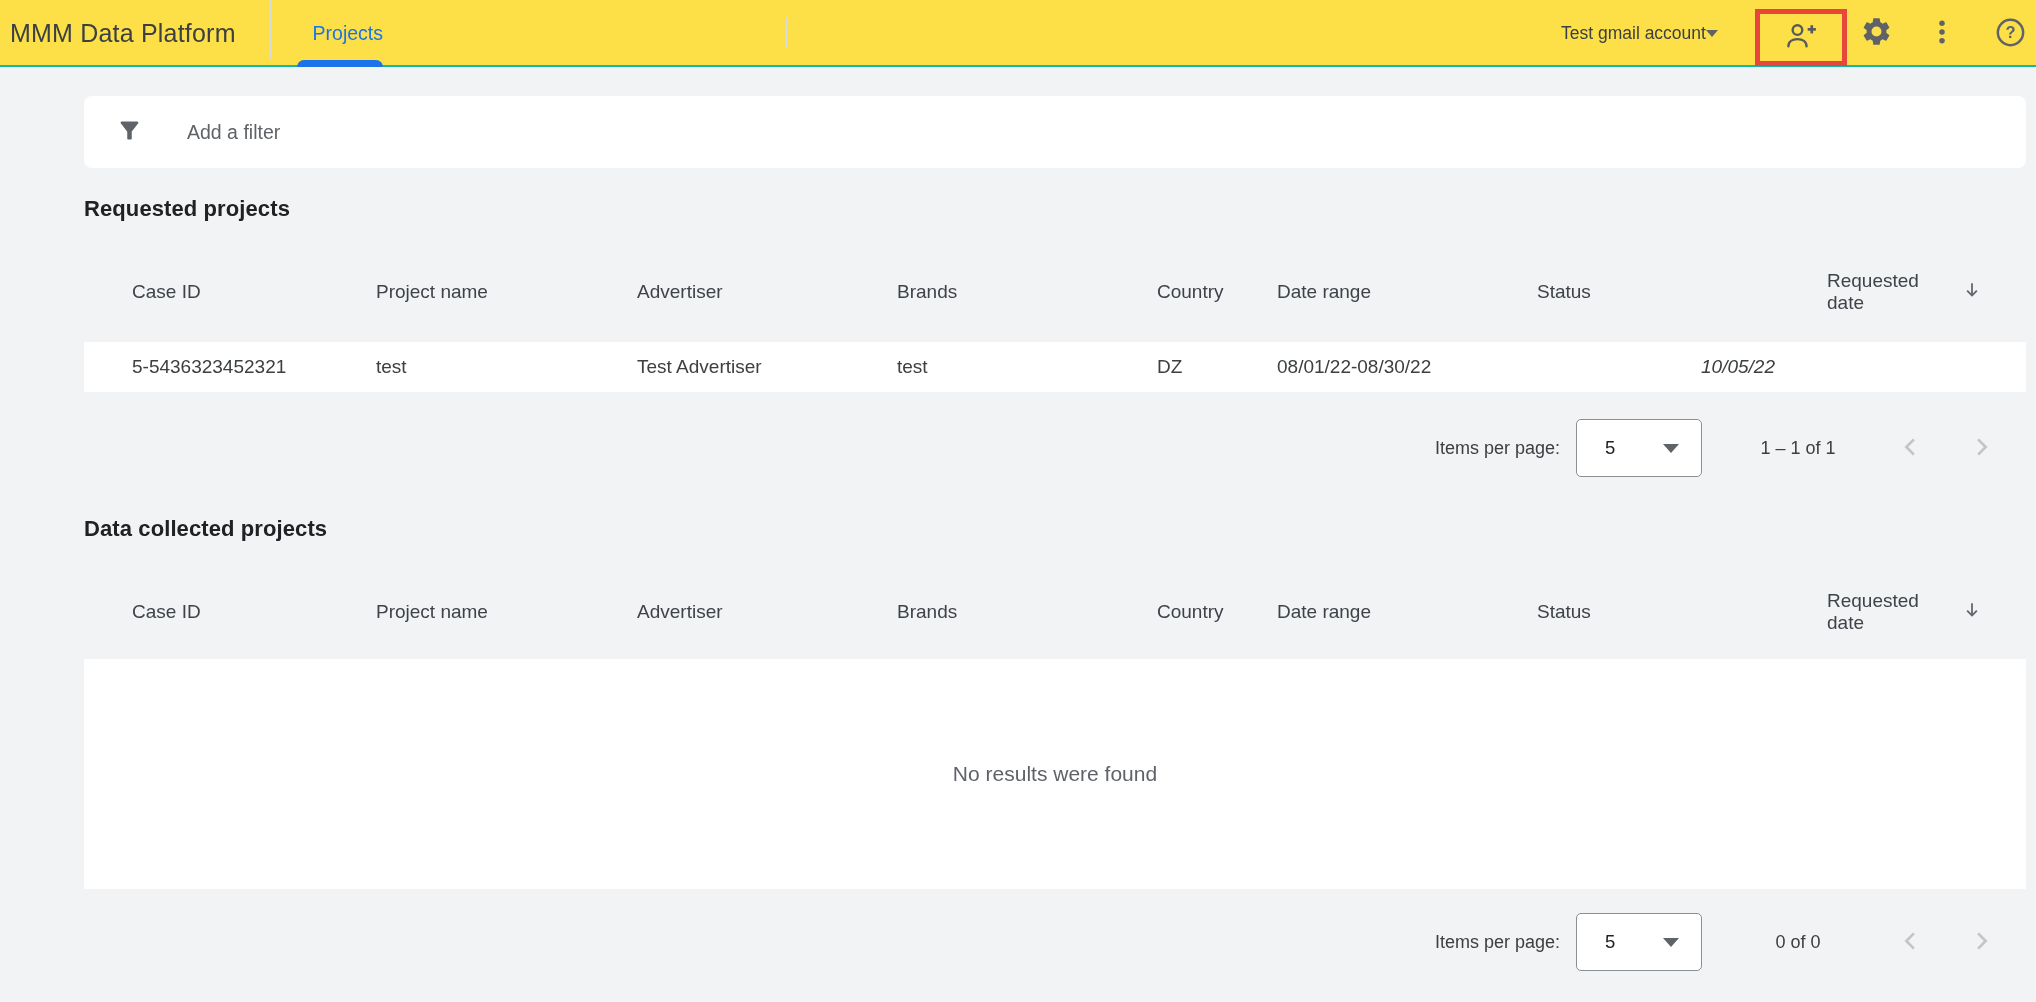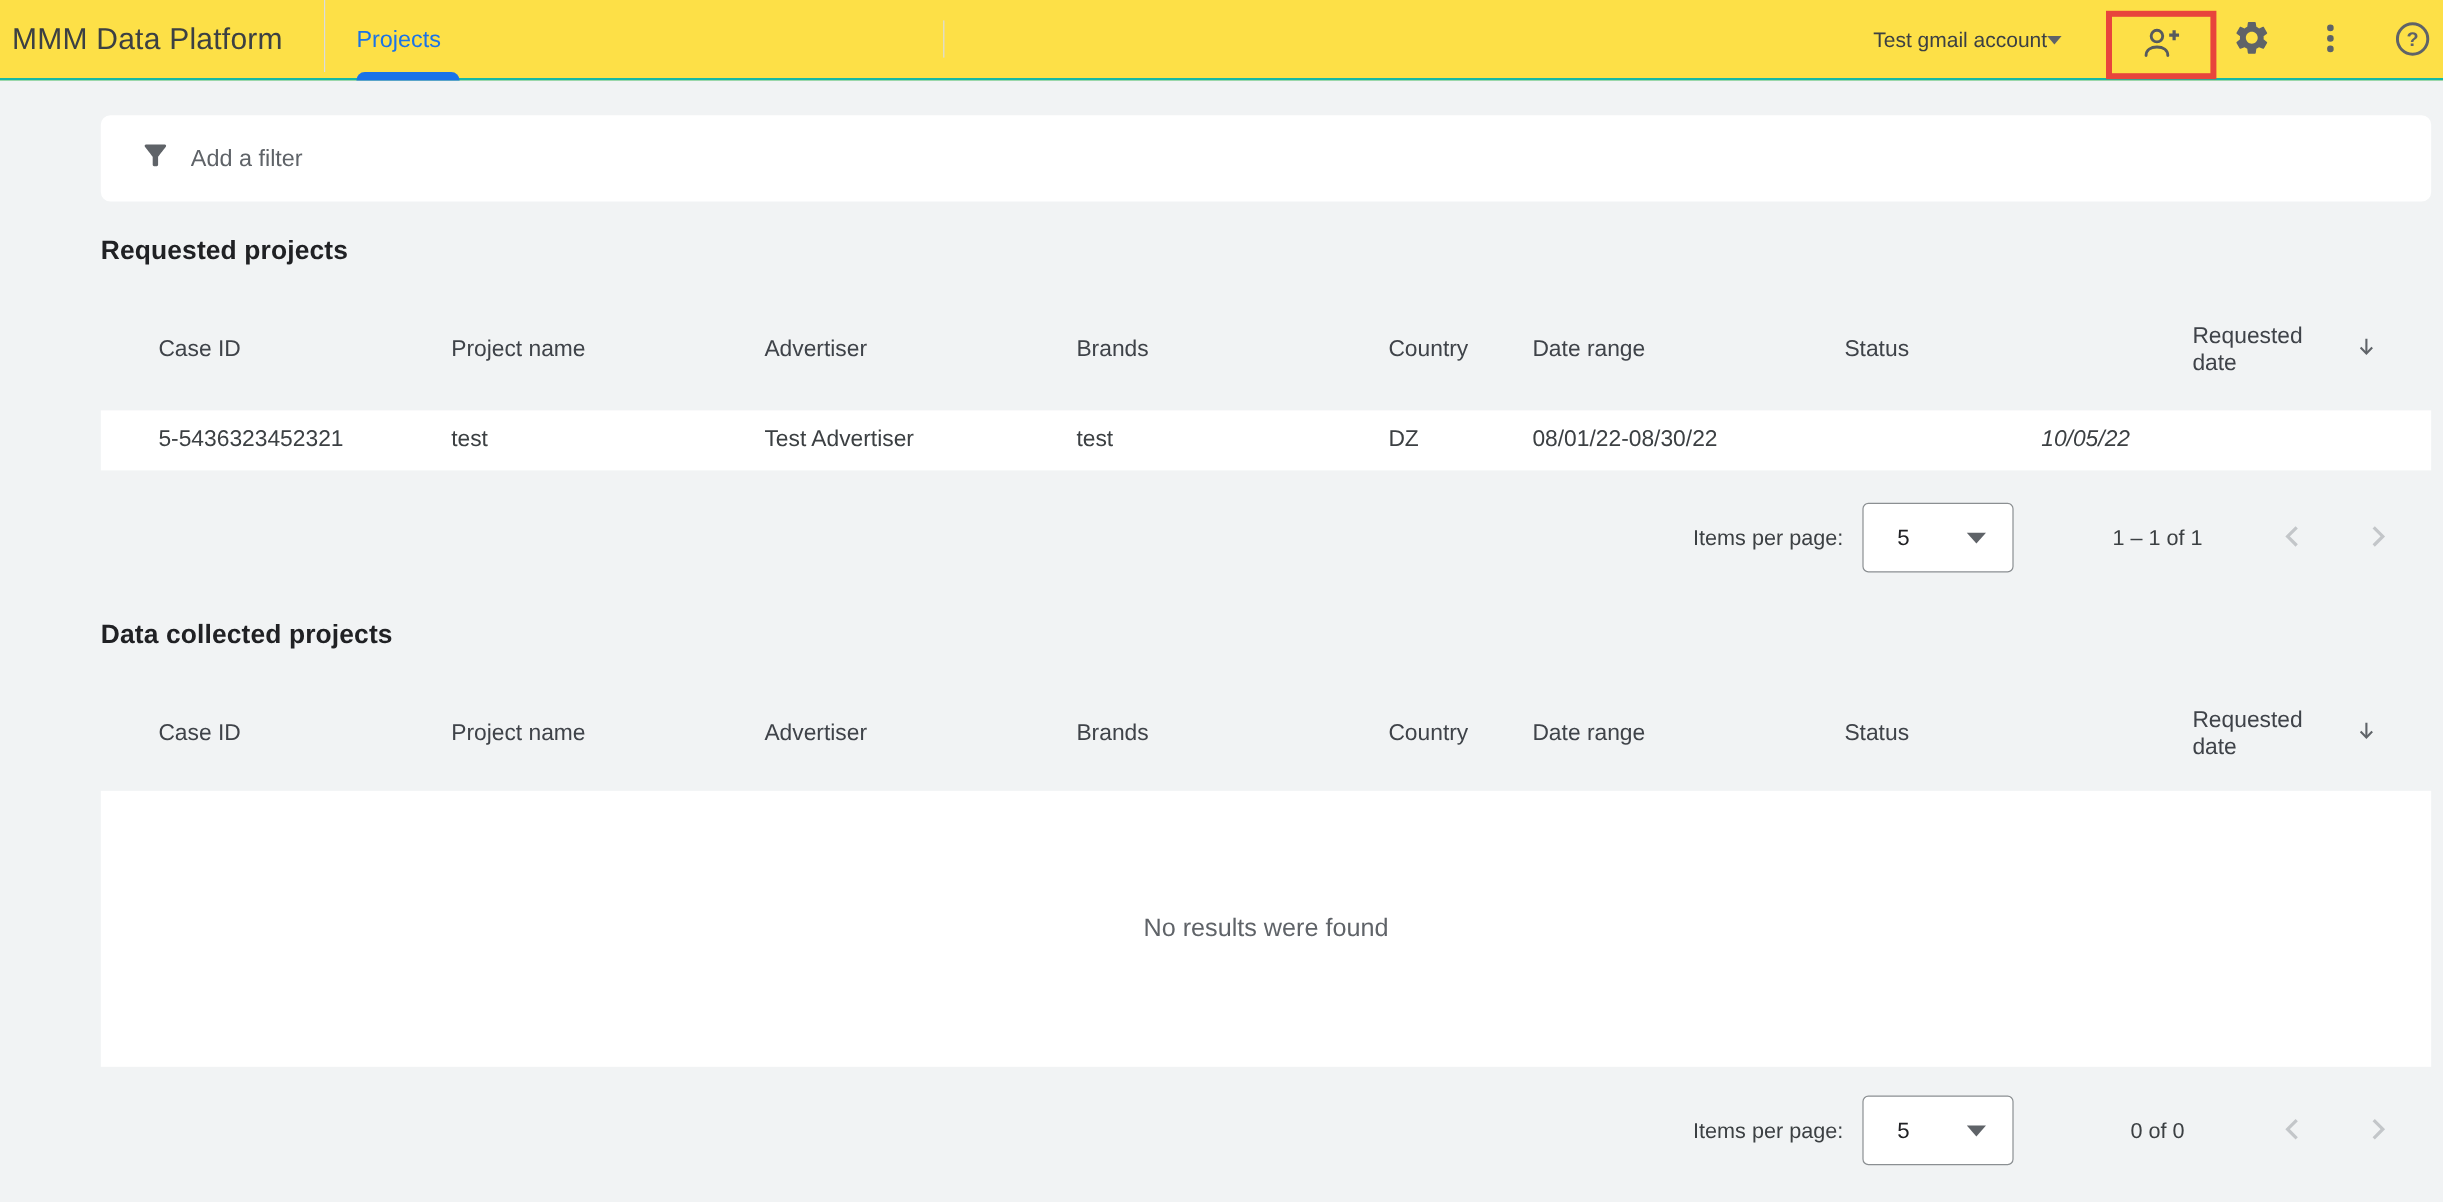--- a/index.html
+++ b/index.html
@@ -7,39 +7,39 @@
   body { font-family:"Liberation Sans","DejaVu Sans",sans-serif; background:#f1f3f4; overflow:hidden; }
   .screen { position:relative; width:2036px; height:1002px; }
 
   
   .appbar { position:relative; width:100%; height:67px; background:#fde047; border-bottom:2px solid #14b8a6; }
   .app-title { position:absolute; left:10px; top:0; height:67px; display:flex; align-items:center;
                font-size:25px; color:#3c4043; letter-spacing:.2px; }
   .vdiv { position:absolute; width:1px; background:#dadce0; }
   .vdiv1 { left:270px; top:0; height:60px; }
   .vdiv2 { left:786px; top:17px; height:31px; }
-  .tab { position:absolute; left:297px; top:0; width:86px; height:67px; display:flex; align-items:center; justify-content:flex-start;
+  .tab { position:absolute; left:297px; top:0; width:86px; height:67px; display:flex; align-items:center; justify-content:flex-end;
          font-size:19.5px; font-weight:500; color:#1a73e8; cursor:pointer; }
   .tab-underline { position:absolute; left:0; right:0; bottom:0; height:7px; background:#1a73e8; border-radius:7px 7px 0 0; }
   .account { position:absolute; left:1561px; top:0; height:67px; display:flex; align-items:center; 
              font-size:17.5px; color:#3c4043; cursor:pointer; }
   .caret-sm { width:0; height:0; border-left:6px solid transparent; border-right:6px solid transparent; border-top:7px solid #5f6368; }
   .red-box { position:absolute; left:1755px; top:9px; width:92px; height:57px; border:5px solid #e8453c;
              display:flex; align-items:center; justify-content:center; }
   .iconbtn { position:absolute; background:none; border:none; cursor:pointer; display:flex; align-items:center; justify-content:center; padding:0; }
   .iconbtn.in-box { position:static; }
   .btn-gear { left:1859px; top:16px; width:34px; height:34px; }
   .btn-kebab { left:1927px; top:18px; width:30px; height:30px; }
   .btn-help { left:1994px; top:17px; width:33px; height:33px; }
 
   
   .panel { margin-left:84px; width:1942px; }
   .filterbar { margin-top:29px; height:72px; background:#ffffff; border-radius:8px; display:flex; align-items:center; padding-left:32px; }
   .filterbar svg { flex:0 0 auto; }
-  .filter-input { border:none; outline:none; background:transparent; margin-left:16px; width:900px;
+  .filter-input { border:none; outline:none; background:transparent; margin-left:44px; width:900px;
                   font-size:19.5px; color:#202124; font-family:inherit; }
   .filter-input::placeholder { color:#5f6368; opacity:1; }
 
   h2.section-title { font-size:22px; font-weight:700; color:#202124; letter-spacing:.1px; line-height:26px; }
   .title-1 { margin-top:28px; }
   .title-2 { margin-top:38px; }
 
   .tgrid { display:grid; grid-template-columns:292px 261px 260px 260px 120px 260px 290px 1fr; align-items:center; }
   .tgrid .cell:first-child { padding-left:48px; }
   .thead { margin-top:46px; height:48px; font-size:19px; font-weight:500; color:#3f4349; }
@@ -54,21 +54,21 @@
 
   
   .pag { display:flex; align-items:center; justify-content:flex-end; height:60px; padding-right:30px;
          font-size:18px; color:#3c4043; }
   .pag-1 { margin-top:26px; }
   .pag-2 { margin-top:23px; }
   .pp-select { margin-left:16px; width:126px; height:58px; border:1px solid #8b8f92; border-radius:5px; background:#fff;
                display:flex; align-items:center; justify-content:space-between; padding:0 22px 0 28px;
                font-size:18.5px; color:#202124; cursor:pointer; }
   .caret-md { width:0; height:0; border-left:8px solid transparent; border-right:8px solid transparent; border-top:9px solid #5f6368; }
-  .pag-range { margin-left:80px; min-width:80px; text-align:center; }
+  .pag-range { margin-left:56px; min-width:80px; text-align:center; }
   .chev { background:none; border:none; padding:0; width:30px; height:30px; display:flex; align-items:center; justify-content:center; cursor:default; }
   .chev-prev { margin-left:58px; }
   .chev-next { margin-left:40px; }
 </style>
 </head>
 <body>
 
 <div class="screen">
 
   <header class="appbar">

